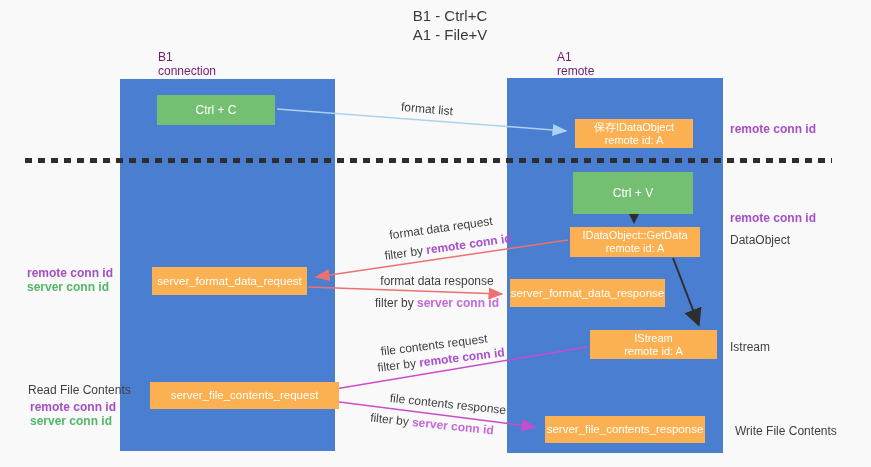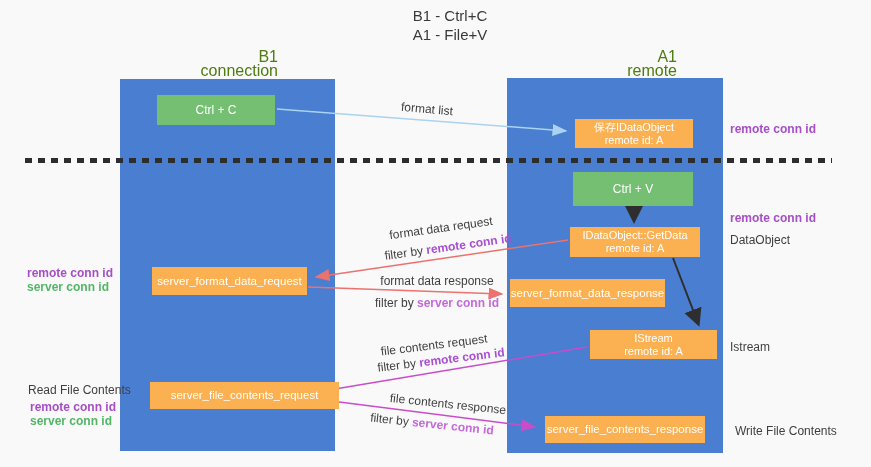--- a/index.html
+++ b/index.html
@@ -6,21 +6,21 @@
   #canvas{
     position:relative;width:871px;height:467px;overflow:hidden;
     font-family:"Liberation Sans",sans-serif;background:#f9f9f9;
   }
   .abs{position:absolute;}
   .title{
     left:335px;top:6px;width:230px;text-align:center;
     font-size:15px;line-height:19px;color:#3a3a3a;
   }
   .lane-header{
-    width:120px;text-align:right;font-size:16px;line-height:14px;color:#4d7c0f;
+    width:120px;text-align:left;font-size:12px;line-height:14px;color:#701a75;
   }
   .lane{background:#4a7ed0;}
   .lane-left{left:120px;top:79px;width:215px;height:372px;}
   .lane-right{left:507px;top:78px;width:216px;height:375px;}
   .divider{
     left:25px;top:158px;width:807px;height:5px;
     background:repeating-linear-gradient(90deg,#2d2d2d 0 7px,transparent 7px 13px);
   }
   .node{
     display:flex;flex-direction:column;align-items:center;justify-content:center;
@@ -90,21 +90,21 @@
 
   <div class="abs node green" style="left:157px;top:95px;width:118px;height:30px;">
     <div>Ctrl + C</div>
   </div>
 
   <div class="abs node orange small" style="left:575px;top:119px;width:118px;height:29px;">
     <div>保存IDataObject</div>
     <div>remote id: A</div>
   </div>
 
-  <div class="abs node green" style="left:573px;top:172px;width:120px;height:34px;">
+  <div class="abs node green" style="left:573px;top:172px;width:120px;height:42px;">
     <div>Ctrl + V</div>
   </div>
 
   <div class="abs node orange small" style="left:570px;top:227px;width:130px;height:30px;">
     <div>IDataObject::GetData</div>
     <div>remote id: A</div>
   </div>
 
   <div class="abs node orange" style="left:152px;top:267px;width:155px;height:28px;font-size:11.5px;">
     <div>server_format_data_request</div>

